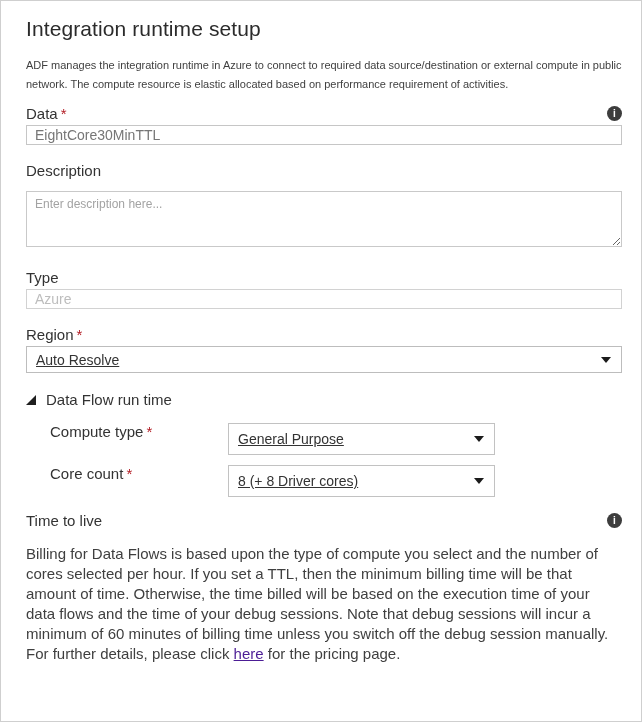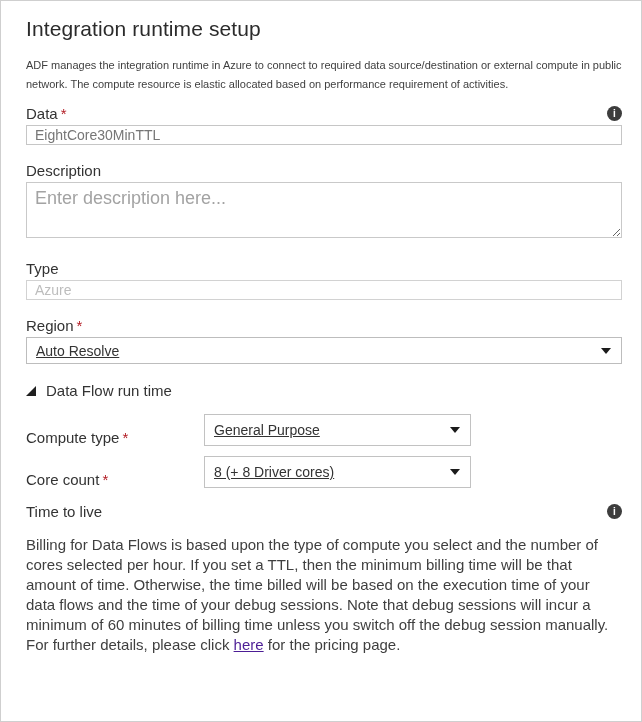--- a/index.html
+++ b/index.html
@@ -61,27 +61,27 @@
     padding: 0 8px;
     font-family: "Liberation Sans", sans-serif;
     font-size: 14px;
     color: #767676;
     background: #ffffff;
     outline: none;
     display: block;
   }
   .desc-label { margin-top: 17px; }
   .desc-textarea {
-    margin-top: 3px;
+    margin-top: 12px;
     width: 100%;
     height: 56px;
     border: 1px solid #c9c9c9;
     padding: 5px 8px;
     font-family: "Liberation Sans", sans-serif;
-    font-size: 18px;
+    font-size: 12px;
     color: #14532d;
     resize: vertical;
     outline: none;
     display: block;
   }
   .desc-textarea::placeholder { color: #a3a3a3; }
   .type-label { margin-top: 22px; }
   .type-input { color: #bdbdbd; border-color: #d2d2d2; }
   .region-label { margin-top: 17px; }
   .dropdown {
@@ -109,22 +109,23 @@
     margin-top: 18px;
     display: flex;
     align-items: center;
     font-size: 15px;
     color: #333333;
     cursor: pointer;
   }
   .tri-expanded { margin-right: 10px; display: inline-flex; }
   .form-row {
     display: flex;
-    align-items: flex-end;
+    align-items: flex-start;
     margin-top: 10px;
+    margin-left: 24px;
   }
   .form-row.first { margin-top: 15px; }
   .form-row .row-label {
     width: 178px;
     font-size: 15px;
     color: #333333;
     flex: 0 0 auto;
   }
   .form-row .dropdown {
     margin-top: 0;

